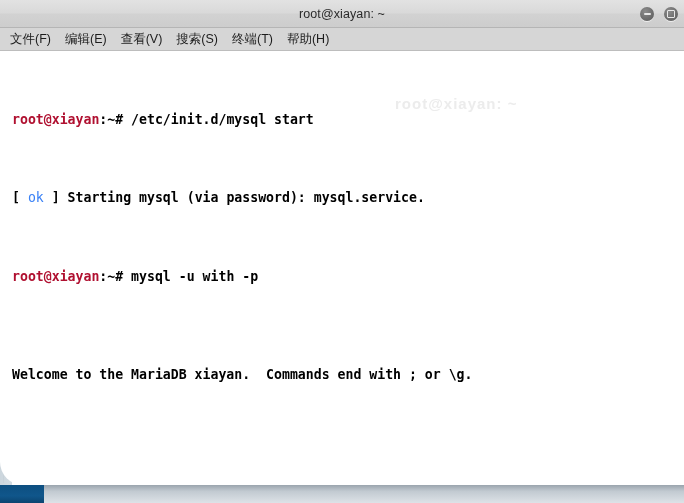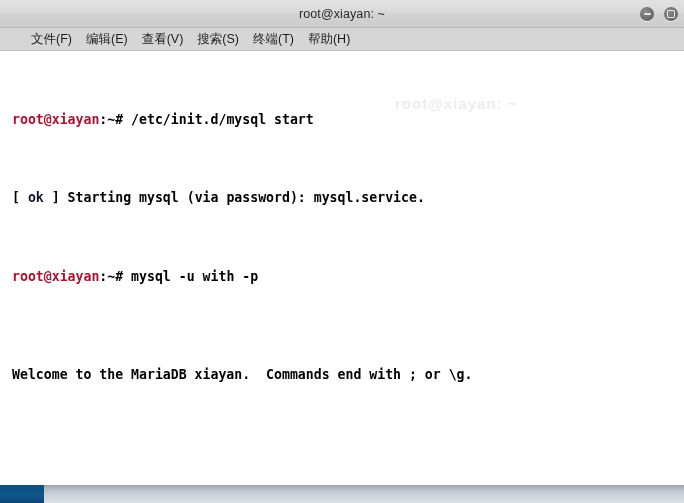--- a/index.html
+++ b/index.html
@@ -59,20 +59,21 @@
   
   #terminal-window {
     position: absolute;
     left: 0;
     top: 0;
     width: 684px;
     height: 485px;
     display: flex;
     flex-direction: column;
     background: #ffffff;
+    border-radius: 23px;
   }
 
   
   #title-bar {
     position: relative;
     height: 27px;
     flex: 0 0 27px;
     background: linear-gradient(to bottom, #e2e2e2 0%, #d9d9d9 48%, #d2d2d2 52%, #cdcdcd 100%);
     border-bottom: 1px solid #b5b5b5;
     display: flex;
@@ -115,21 +116,21 @@
   }
 
   
   #menu-bar {
     height: 23px;
     flex: 0 0 23px;
     background: #d6d6d6;
     border-bottom: 1px solid #bdbdbd;
     display: flex;
     align-items: center;
-    padding-left: 24px;
+    padding-left: 3px;
     box-sizing: border-box;
   }
   .menu-item {
     font-size: 12.5px;
     color: #1c1c1c;
     padding: 2px 7px;
     white-space: nowrap;
     cursor: default;
   }
 
@@ -164,21 +165,21 @@
     color: #000000;
     white-space: pre;
   }
   .term-line {
     white-space: pre;
     height: 19.6px;
     overflow: hidden;
   }
   .fg-prompt { color: #b01030; font-weight: bold; }
   .fg-white  { color: #000000; }
-  .fg-ok     { color: #0f172a; font-weight: bold; }
+  .fg-ok     { color: #3b82f6; font-weight: normal; }
   .bold      { font-weight: bold; }
 </style>
 </head>
 <body>
 
 <div id="desktop">
 
   <div id="bg-window-strip">
     <div id="bg-window-strip-inner"></div>
   </div>

